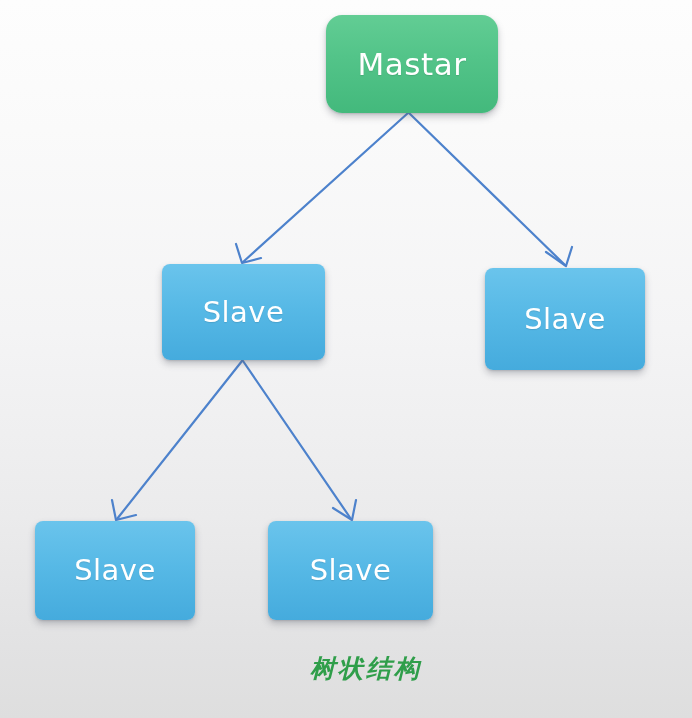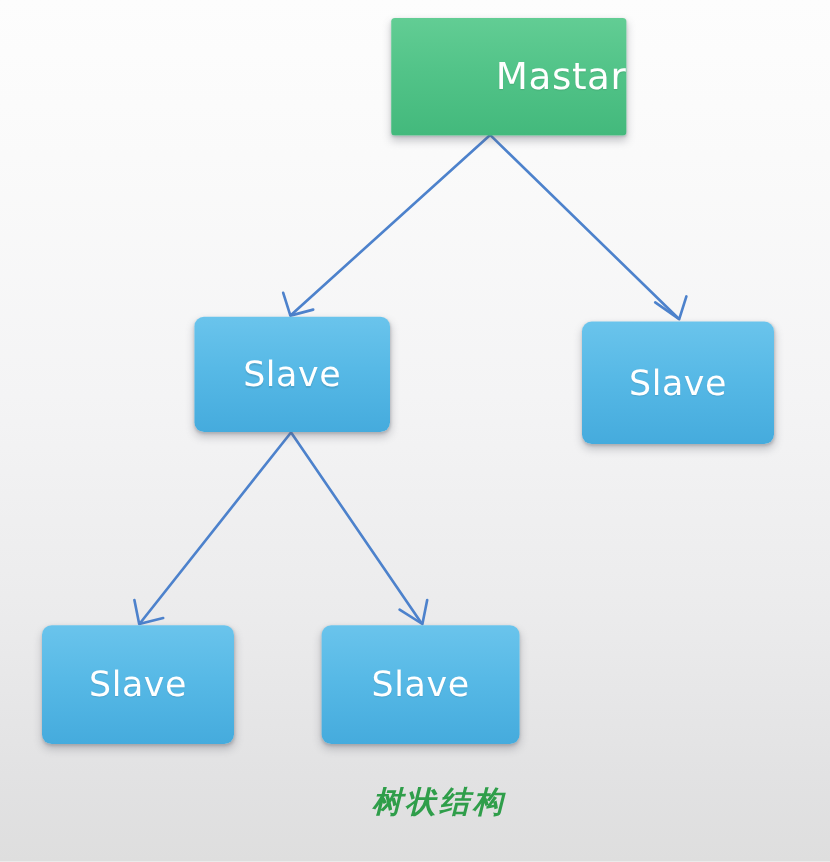--- a/index.html
+++ b/index.html
@@ -69,21 +69,21 @@
   }
 
   .node-child {
     background: linear-gradient(to bottom, #6ac4ec 0%, #57b9e6 45%, #45abdd 100%);
   }
   .node-child .node-label {
     font-size: 29px;
   }
 
   
-  #node-master      { left: 326px; top: 15px;  width: 196px; height: 98px; border-radius: 3px; justify-content: flex-end; }
+  #node-master      { left: 326px; top: 15px;  width: 172px; height: 98px; border-radius: 16px; }
   #node-slave-l1-a  { left: 162px; top: 264px; width: 163px; height: 96px; }
   #node-slave-l1-b  { left: 485px; top: 268px; width: 160px; height: 102px; }
   #node-slave-l2-a  { left: 35px;  top: 521px; width: 160px; height: 99px; }
   #node-slave-l2-b  { left: 268px; top: 521px; width: 165px; height: 99px; }
 
   
   #caption {
     position: absolute;
     left: 0;
     top: 652px;

